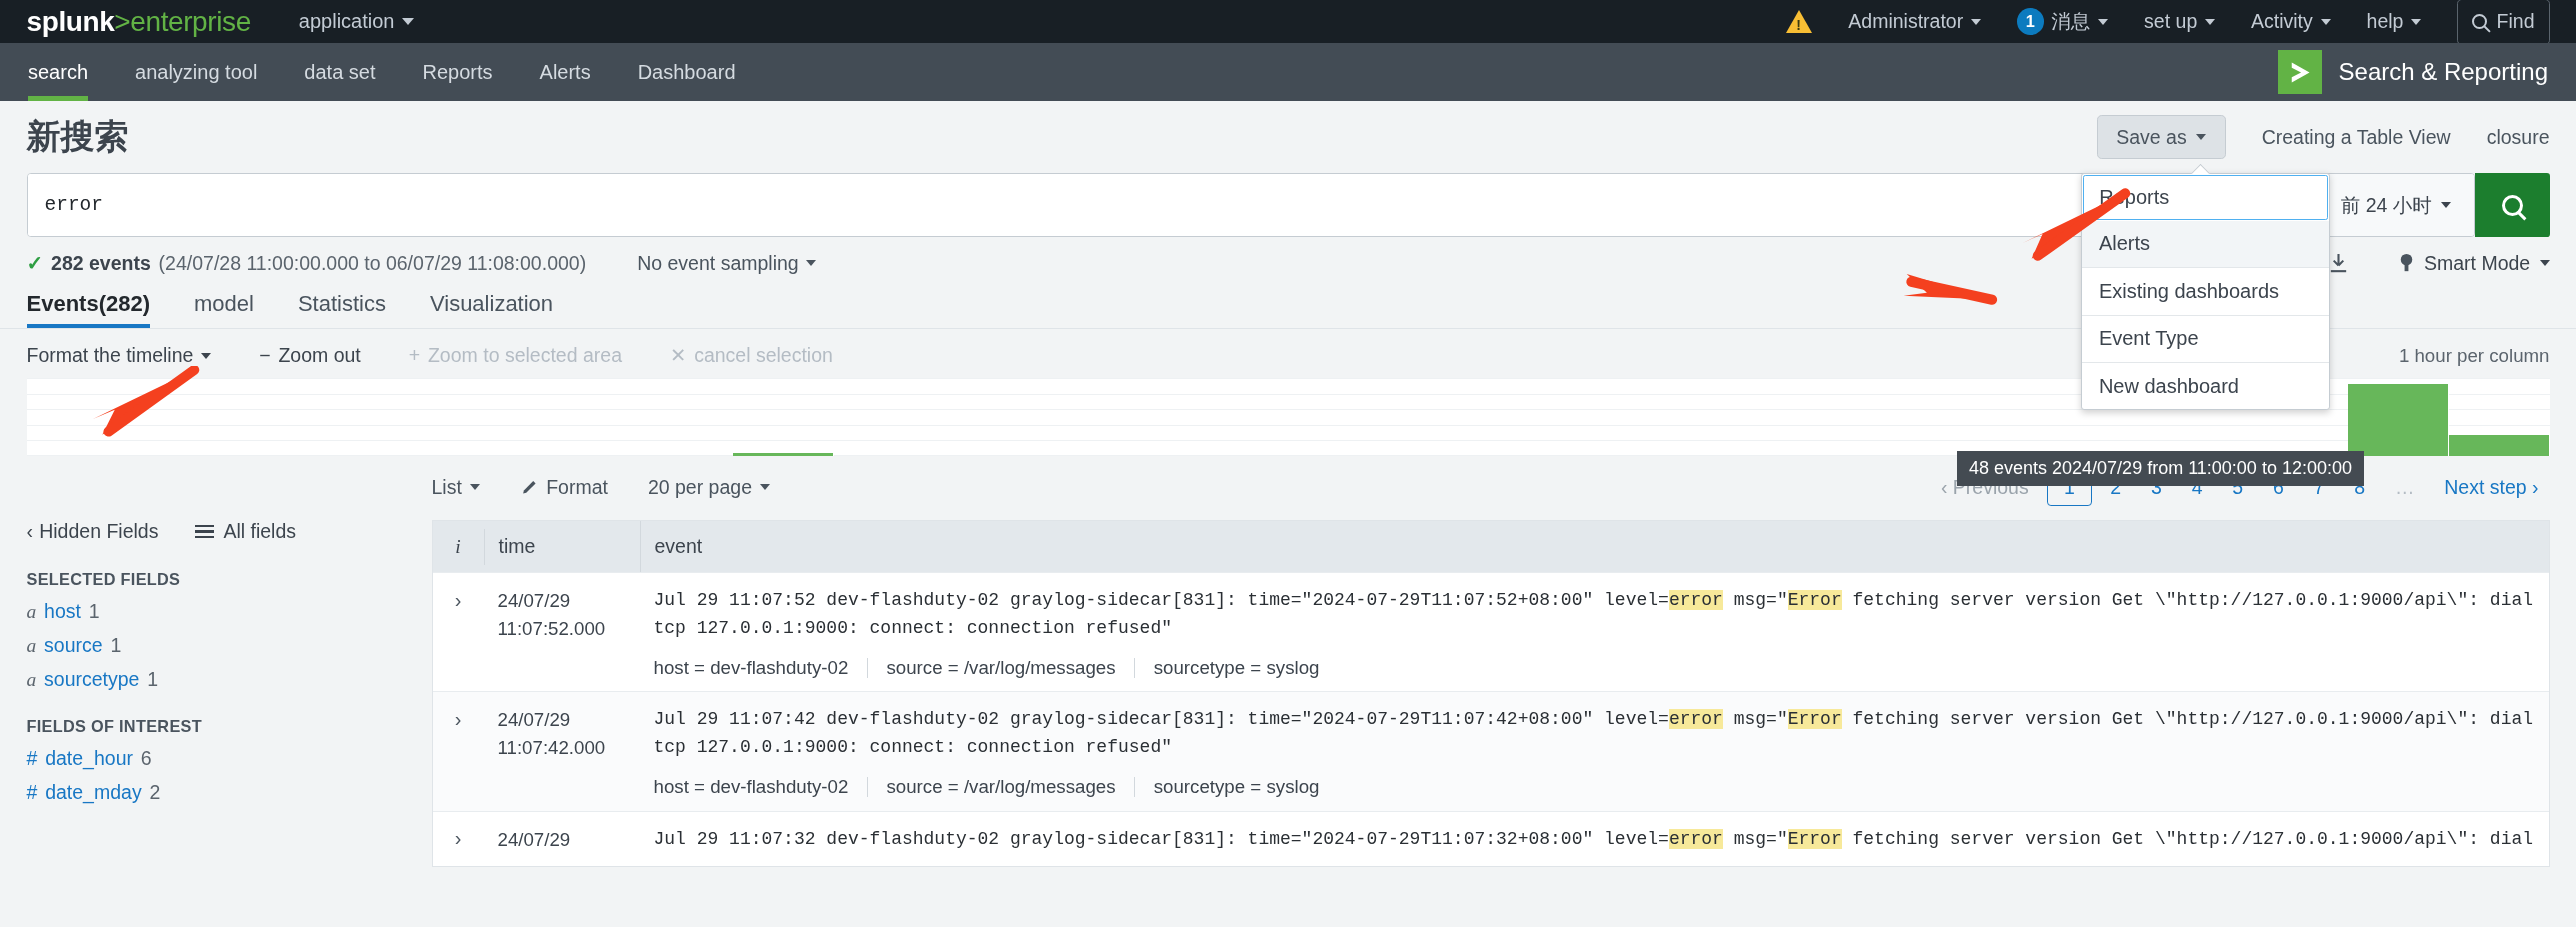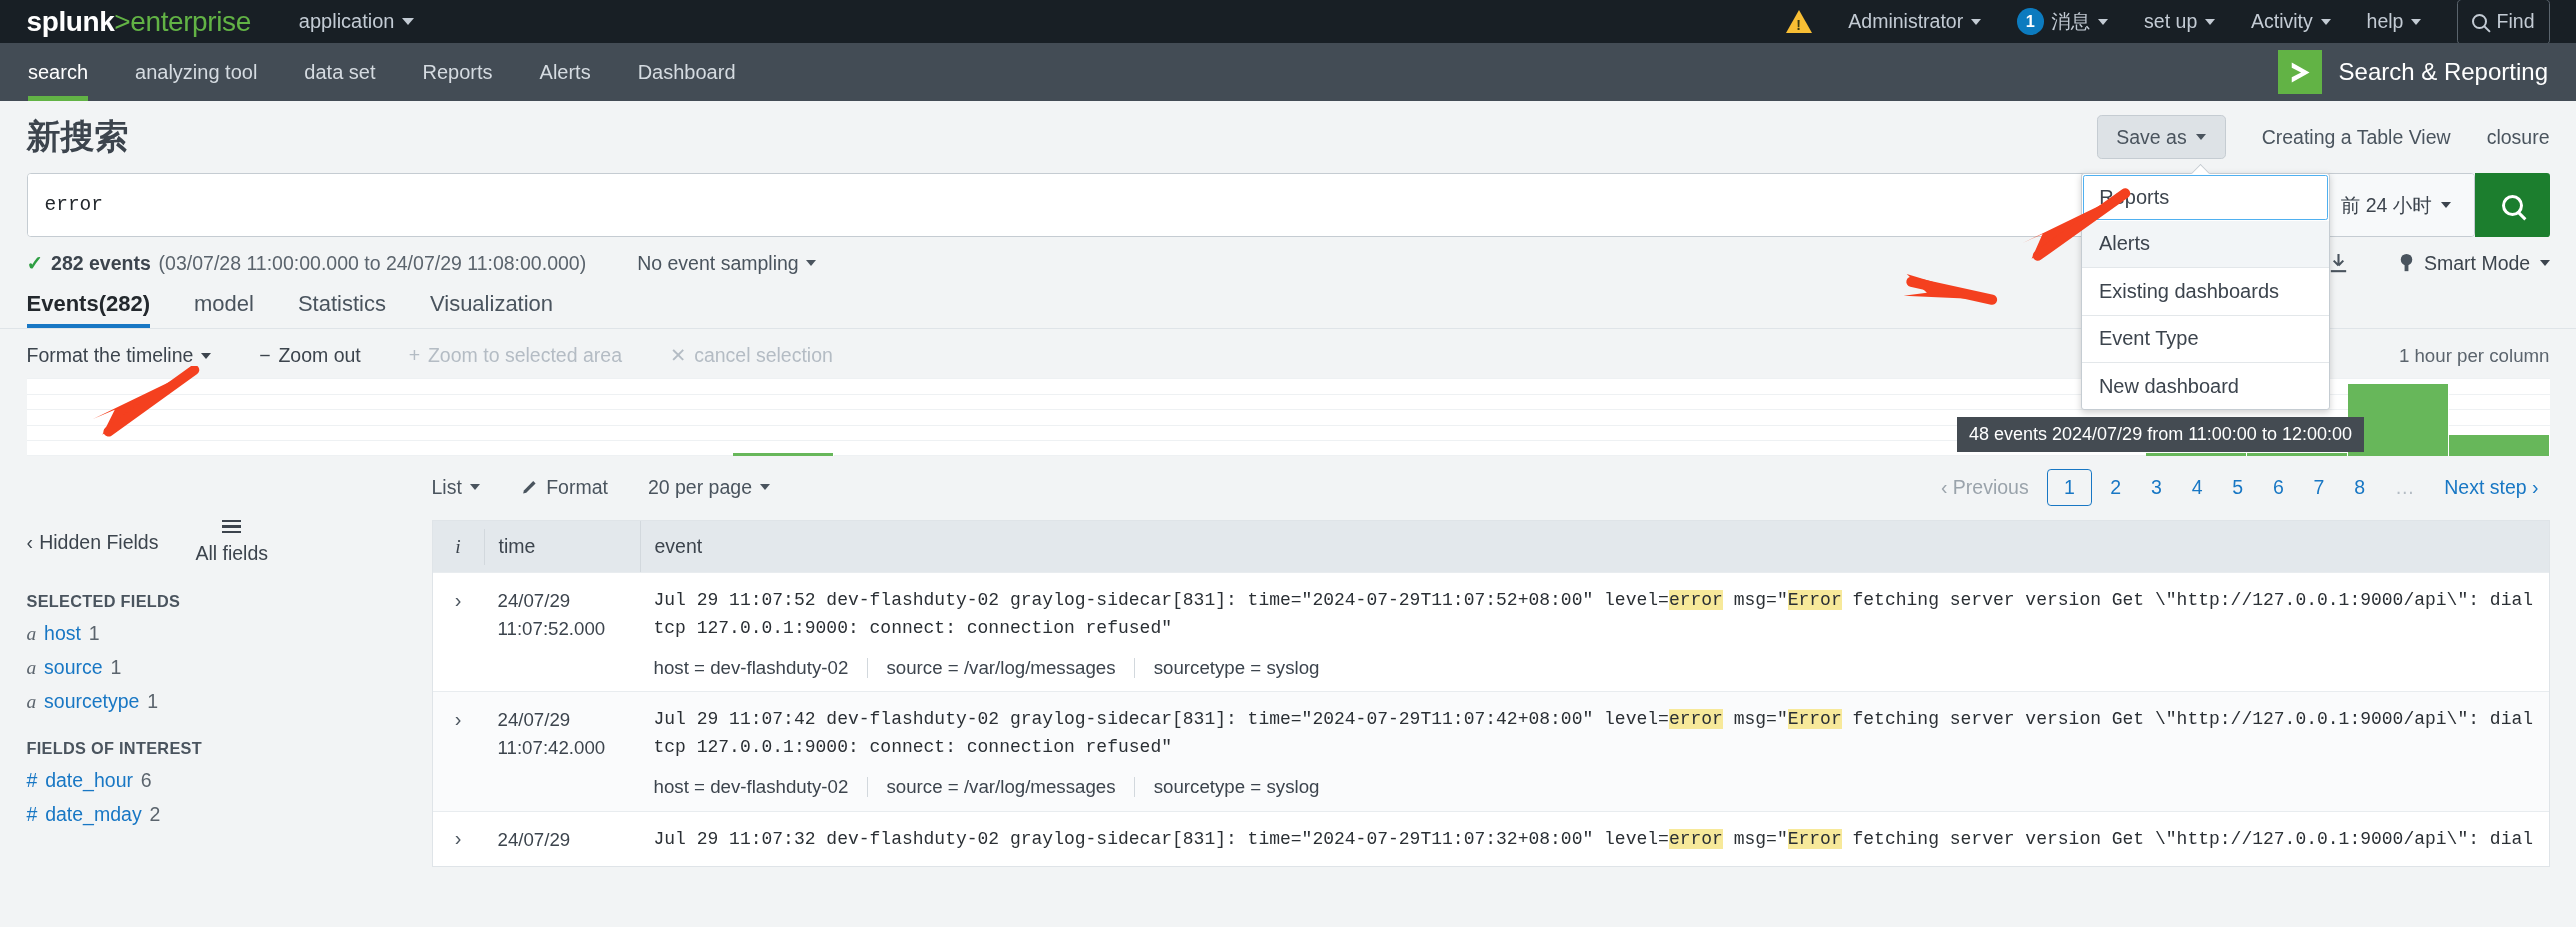--- a/index.html
+++ b/index.html
@@ -125,39 +125,39 @@
   .tl-right { margin-left:auto; font-size:18.7px; color:#5b646d; }
 
   
   .tl-chart { margin: 11px 26.5px 0; height: 78px; position: relative; background:#fff; }
   .tl-grid { position:absolute; inset:0; }
   .tl-grid div { position:absolute; left:0; right:0; height:0.8px; background:#eef1f3; }
   .tl-bars { position:absolute; inset:0; display:flex; align-items:flex-end; }
   .tl-bar { background:#67b75a; border-right: 1.6px solid #fff; }
   .tl-tooltip {
     position:absolute; background:#444b52; color:#fff; font-size:18px;
-    padding: 7px 12.5px; white-space:nowrap; z-index: 40;
+    padding: 7px 12.5px; white-space:nowrap; z-index: 40; margin-top: 34px;
   }
 
   
   .list-controls { padding: 12.5px 26.5px 0; display:flex; align-items:center; }
   .lc-left { margin-left: 405px; display:flex; align-items:center; gap: 40px; }
   .lc-item { font-size:19.5px; color:#4a545e; display:flex;align-items:center;gap:7.8px; }
   .pager { margin-left:auto; display:flex; align-items:center; gap: 7.8px; }
   .pg { font-size:19.5px; color:#1877c4; padding: 4.7px 11px; }
   .pg.muted { color:#9aa3ab; }
   .pg.current { border:1.6px solid #1877c4; border-radius:3.9px; color:#1877c4; padding: 6.2px 15.6px; }
   .pg.dots { color:#b4bcc4; }
 
   
   .body-split { display:flex; padding: 14px 26.5px 0; gap: 0; }
   .sidebar { width: 405px; flex:0 0 405px; padding-right: 22px; }
   .sb-head { display:flex; align-items:center; }
   .sb-hidden { font-size:19.5px; color:#3c444d; display:flex;align-items:center;gap:6.2px; }
-  .sb-all { margin-left: 37px; font-size:19.5px; color:#3c444d; display:flex;align-items:center;gap:9.3px;flex-direction:column; }
+  .sb-all { margin-left: 37px; font-size:19.5px; color:#3c444d; display:flex;align-items:center;gap:9.3px; }
   .hamb { display:inline-flex;flex-direction:column;gap:3.1px; }
   .hamb span { display:block;width:18.7px;height:2.3px;background:#3c444d; }
   .sb-section { margin-top: 26.5px; font-size: 16.3px; font-weight:700; color:#4a545e; letter-spacing:0.3px; }
   .sb-field { margin-top: 11px; font-size:19.5px; display:flex;align-items:baseline;gap:7.8px; }
   .sb-type { font-style:italic; color:#5b646d; font-family:"Liberation Serif", serif; }
   .sb-type.num { font-style:normal; font-family:"Liberation Sans", sans-serif; color:#1877c4; }
   .sb-name { color:#1877c4; }
   .sb-count { color:#5b646d; }
 
   
@@ -299,21 +299,21 @@
   </div>
   <div class="search-go">
     <span class="mag-white"></span>
   </div>
 </div>
 
 <div class="info-row">
   <div class="events-count">
     <span class="check">✓</span>
     <b>282 events</b>
-    <span class="events-range">(03/07/28 11:00:00.000 to 24/07/29 11:08:00.000)</span>
+    <span class="events-range">(24/07/28 11:00:00.000 to 06/07/29 11:08:00.000)</span>
   </div>
   <div class="sampling">
     <span>No event sampling</span>
     <i class="caret-sm"></i>
   </div>
   <div class="info-right">
     <div class="icon-btn">
       <svg width="23" height="23" viewBox="0 0 24 24">
         <rect x="6" y="2" width="12" height="6" fill="#4a545e"></rect>
         <rect x="2" y="8" width="20" height="9" rx="2" fill="#4a545e"></rect>

